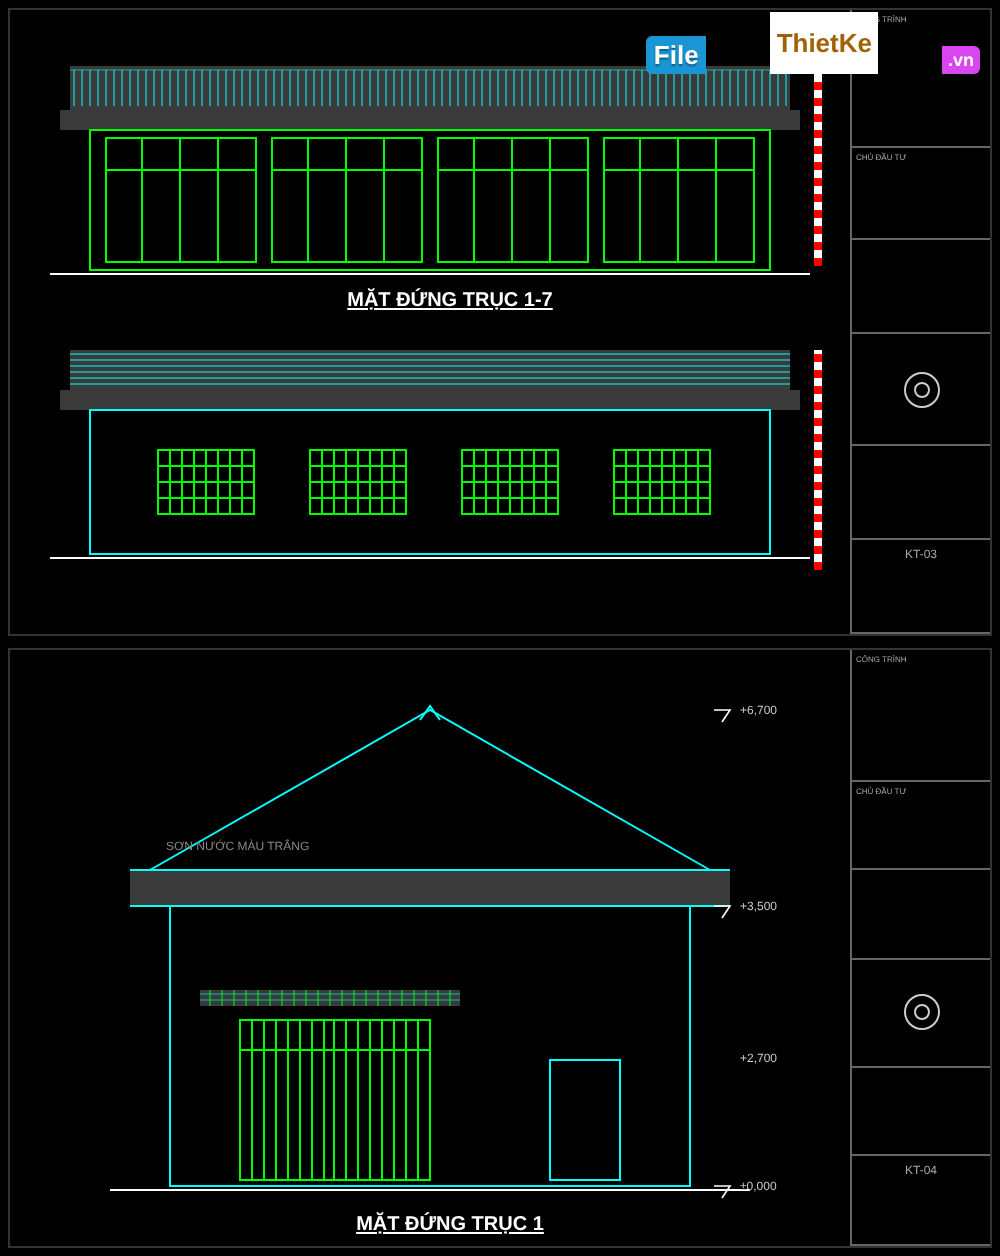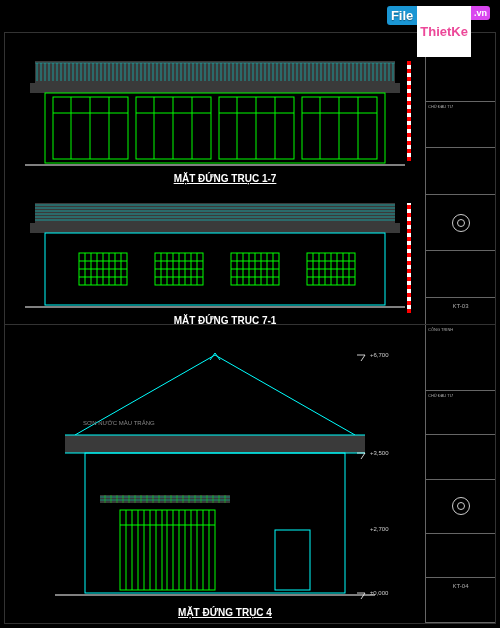--- a/index.html
+++ b/index.html
@@ -1,31 +1,31 @@
 <!DOCTYPE html>
 <html><head>
 <meta charset="utf-8">
 <style>
   * { margin: 0; padding: 0; box-sizing: border-box; }
   body { width: 500px; height: 628px; background: #000; font-family: Arial, sans-serif; position: relative; overflow: hidden; }
   .viewport { width: 500px; height: 628px; position: relative; }
   .sheet { position: absolute; border: 1px solid #333; background: #000; }
-  .sheet-top { left: 4px; top: 4px; width: 492px; height: 314px; margin-top: 28px; }
+  .sheet-top { left: 4px; top: 4px; width: 492px; height: 314px; }
   .sheet-bottom { left: 4px; top: 324px; width: 492px; height: 300px; }
   .drawing-area { position: absolute; left: 0; top: 0; width: 420px; height: 100%; }
   .title-block { position: absolute; right: 0; top: 0; width: 70px; height: 100%; border-left: 1px solid #666; display: flex; flex-direction: column; }
   .tb-row { border-bottom: 1px solid #666; width: 100%; position: relative; }
   .tb-text { color: #aaa; font-size: 4px; padding: 2px; line-height: 5px; overflow: hidden; }
   .tb-circle { position: absolute; left: 50%; top: 50%; transform: translate(-50%,-50%); width: 18px; height: 18px; border: 1px solid #ccc; border-radius: 50%; }
   .tb-circle-inner { position: absolute; left: 50%; top: 50%; transform: translate(-50%,-50%); width: 8px; height: 8px; border: 1px solid #ccc; border-radius: 50%; }
   .elevation-label { color: #fff; font-size: 10px; font-weight: bold; text-align: center; text-decoration: underline; position: absolute; }
   .watermark-logo { position: absolute; top: 6px; right: 10px; z-index: 100; font-family: Arial, sans-serif; font-weight: bold; font-size: 13px; }
-  .watermark-logo .box { display: inline-flex; align-items: flex-start; }
+  .watermark-logo .box { display: inline-flex; align-items: flex-end; gap: 32px; }
   .watermark-logo .filepart { background: #1a96d4; color: #fff; padding: 2px 4px; border-radius: 3px 0 0 3px; text-shadow: 0 1px 1px rgba(0,0,0,.4); }
-  .watermark-logo .thietke { background: #fff; color: #ec4899; padding: 18px 3px; }
+  .watermark-logo .thietke { background: #fff; color: #a16207; padding: 8px 3px; }
   .watermark-logo .vn { background: #d946ef; color: #fff; padding: 2px 3px; border-radius: 0 3px 3px 0; font-size: 9px; }
   .copyright { position: absolute; bottom: 18px; left: 0; width: 100%; text-align: center; color: #fff; font-size: 18px; font-family: Georgia, serif; z-index: 100; text-shadow: 0 0 3px #000; }
   svg { position: absolute; left: 0; top: 0; }
   .dim-marker { position: absolute; width: 4px; background: repeating-linear-gradient(0deg,#f00 0 4px,#fff 4px 8px); }
   .green-line { stroke: #0f0; stroke-width: 1; fill: none; }
   .cyan-line { stroke: #0ff; stroke-width: 1; fill: none; }
   .white-line { stroke: #fff; stroke-width: 1; fill: none; }
   .hatch { stroke: #0ff; stroke-width: 0.3; }
 </style>
 </head>
@@ -255,21 +255,20 @@
               </g>
           </g>
           <line x1="20" y1="124" x2="400" y2="124" class="white-line"></line>
         </g>
       </svg>
 
       <div class="dim-marker" style="right:14px; top:28px; height:100px;"></div>
       <div class="dim-marker" style="right:14px; top:170px; height:110px;"></div>
 
       <div class="elevation-label" style="left:130px; top:140px; width:180px;">MẶT ĐỨNG TRỤC 1-7</div>
-      <div class="elevation-label" style="left:130px; top:282px; width:180px;">MẶT ĐỨNG TRỤC 7-1</div>
     </div>
 
     <div class="title-block">
       <div class="tb-row" style="height:22%">
           <div class="tb-text">CÔNG TRÌNH</div>
         </div>
       <div class="tb-row" style="height:15%">
           <div class="tb-text">CHỦ ĐẦU TƯ</div>
         </div>
       <div class="tb-row" style="height:15%"></div>
@@ -359,21 +358,21 @@
             <polyline points="352,30 360,30 356,36"></polyline>
             <polyline points="352,128 360,128 356,134"></polyline>
             <polyline points="352,268 360,268 356,274"></polyline>
           </g>
           <text x="365" y="32" fill="#ccc" font-size="6">+6,700</text>
           <text x="365" y="130" fill="#ccc" font-size="6">+3,500</text>
           <text x="365" y="206" fill="#ccc" font-size="6">+2,700</text>
           <text x="365" y="270" fill="#ccc" font-size="6">±0,000</text>
         </g>
       </svg>
-      <div class="elevation-label" style="left:130px; top:282px; width:180px;">MẶT ĐỨNG TRỤC 4</div>
+      <div class="elevation-label" style="left:130px; top:282px; width:180px;">MẶT ĐỨNG TRỤC 1</div>
     </div>
 
     <div class="title-block">
       <div class="tb-row" style="height:22%">
           <div class="tb-text">CÔNG TRÌNH</div>
         </div>
       <div class="tb-row" style="height:15%">
           <div class="tb-text">CHỦ ĐẦU TƯ</div>
         </div>
       <div class="tb-row" style="height:15%"></div>

